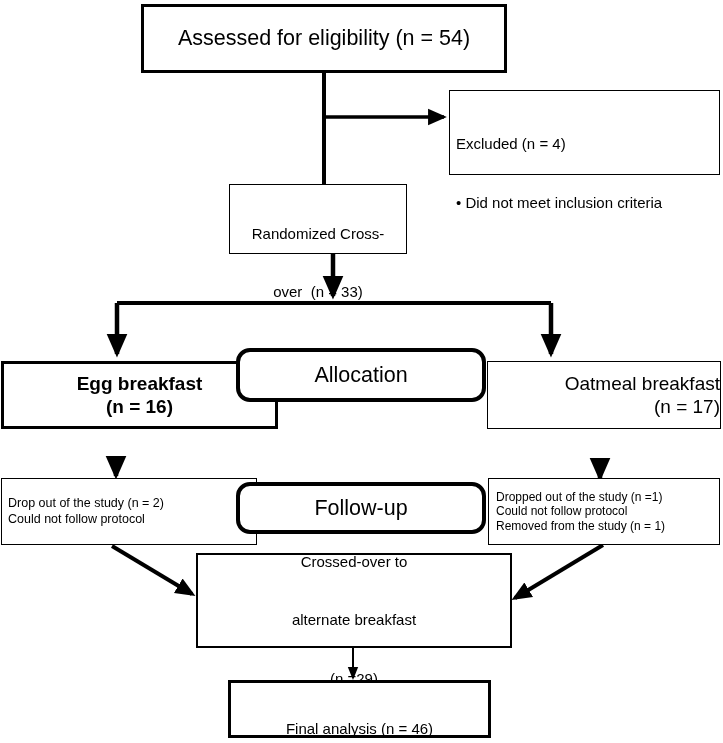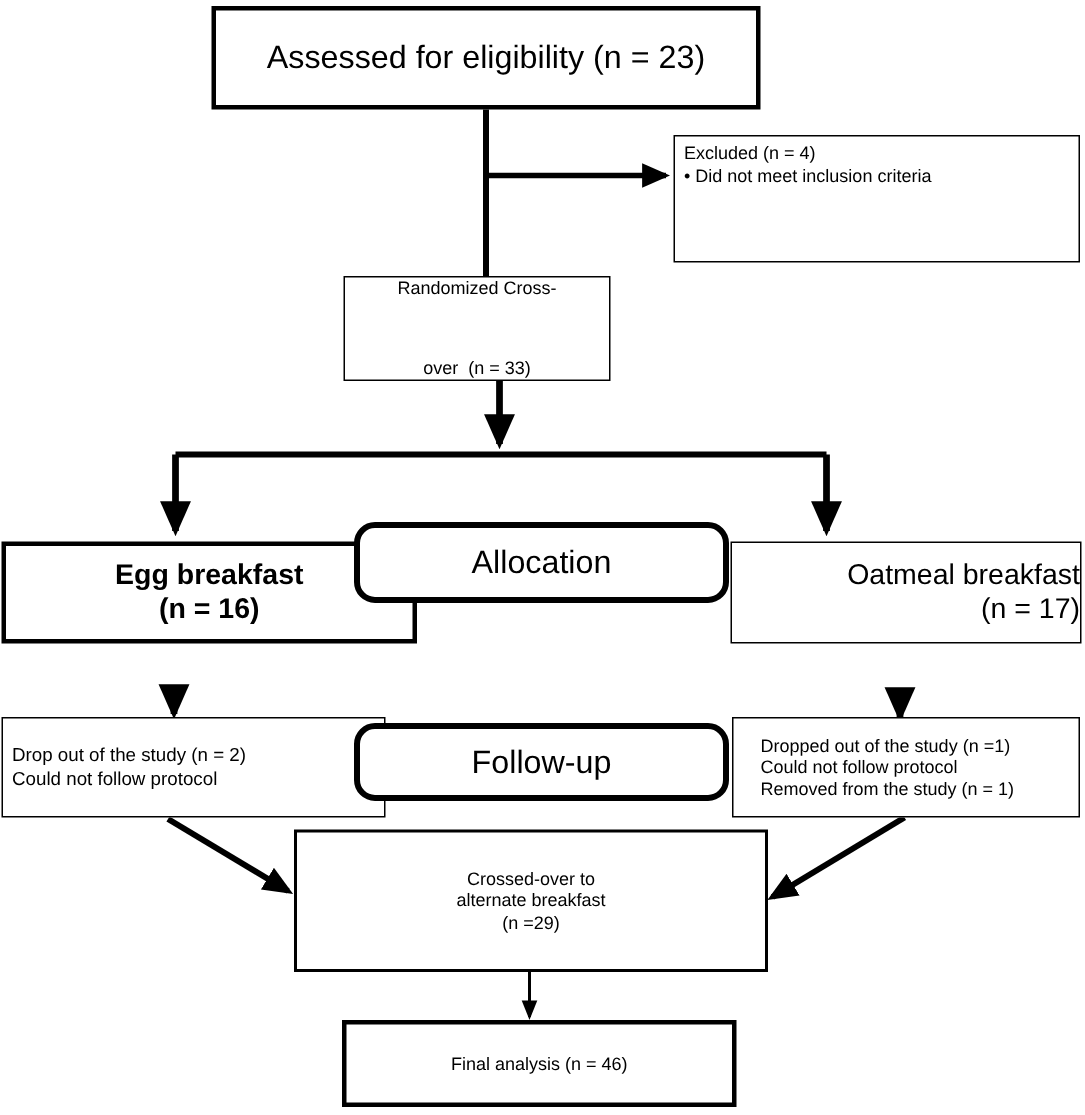--- a/index.html
+++ b/index.html
@@ -50,21 +50,21 @@
   .node-box.align-left {
     align-items: flex-start;
     text-align: left;
     padding-left: 6px;
   }
   .node-line {
     display: block;
     white-space: pre;
   }
   .sz-22 { font-size: 21.5px; }
-  .sz-20 { font-size: 12px; }
+  .sz-20 { font-size: 15px; margin-top: 40px; }
   .sz-19 { font-size: 19px; }
   .sz-12 { font-size: 12.5px; }
   .sz-11 { font-size: 12px; }
   .bullet-line {
     display: block;
     white-space: normal;
   }
 </style>
 </head>
 <body>
@@ -110,21 +110,21 @@
     <g>
       <path d="M 603 545 L 515 598" stroke="#000000" stroke-width="4" fill="none" marker-end="url(#arrowDiag)"></path>
     </g>
 
     <g>
       <path d="M 353 648 L 353 678" stroke="#000000" stroke-width="2" fill="none" marker-end="url(#arrowThin)"></path>
     </g>
   </svg>
 
   <div class="node-box heavy" style="left:141px; top:4px; width:366px; height:69px;">
-    <span class="node-line sz-22">Assessed for eligibility (n = 23)</span>
+    <span class="node-line sz-22">Assessed for eligibility (n = 54)</span>
   </div>
 
   <div class="node-box thin align-left" style="left:449px; top:90px; width:271px; height:85px; justify-content:flex-start; padding-top:4px;">
     <span class="node-line sz-20">Excluded (n = 4)</span>
     <span class="bullet-line sz-20" style="line-height:1.3;">• Did not meet inclusion criteria</span>
   </div>
 
   <div class="node-box thin" style="left:229px; top:184px; width:178px; height:70px;justify-content:space-between;">
     <span class="node-line sz-20">Randomized Cross-</span>
     <span class="node-line sz-20">over  (n = 33)</span>
@@ -146,21 +146,21 @@
 
   <div class="node-box thin align-left" style="left:1px; top:478px; width:256px; height:67px;">
     <span class="node-line sz-12">Drop out of the study (n = 2)</span>
     <span class="node-line sz-12">Could not follow protocol</span>
   </div>
 
   <div class="node-box rounded" style="left:236px; top:482px; width:250px; height:52px;">
     <span class="node-line sz-22">Follow-up</span>
   </div>
 
-  <div class="node-box thin align-left" style="left:488px; top:478px; width:232px; height:67px; padding-left:18px;">
+  <div class="node-box thin align-left" style="left:488px; top:478px; width:232px; height:67px; padding-left:7px;">
     <span class="node-line sz-11">Dropped out of the study (n =1)</span>
     <span class="node-line sz-11">Could not follow protocol</span>
     <span class="node-line sz-11">Removed from the study (n = 1)</span>
   </div>
 
   <div class="node-box" style="left:196px; top:553px; width:316px; height:95px;">
     <span class="node-line sz-20">Crossed-over to</span>
     <span class="node-line sz-20">alternate breakfast</span>
     <span class="node-line sz-20">(n =29)</span>
   </div>

